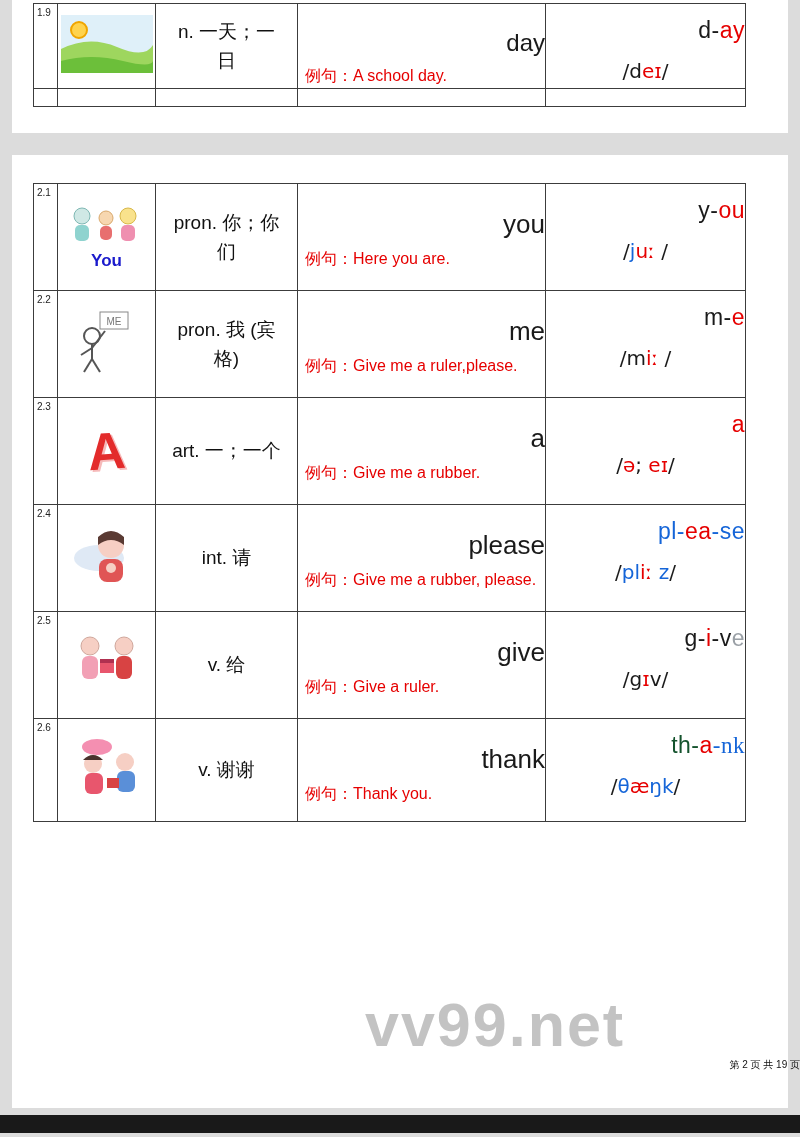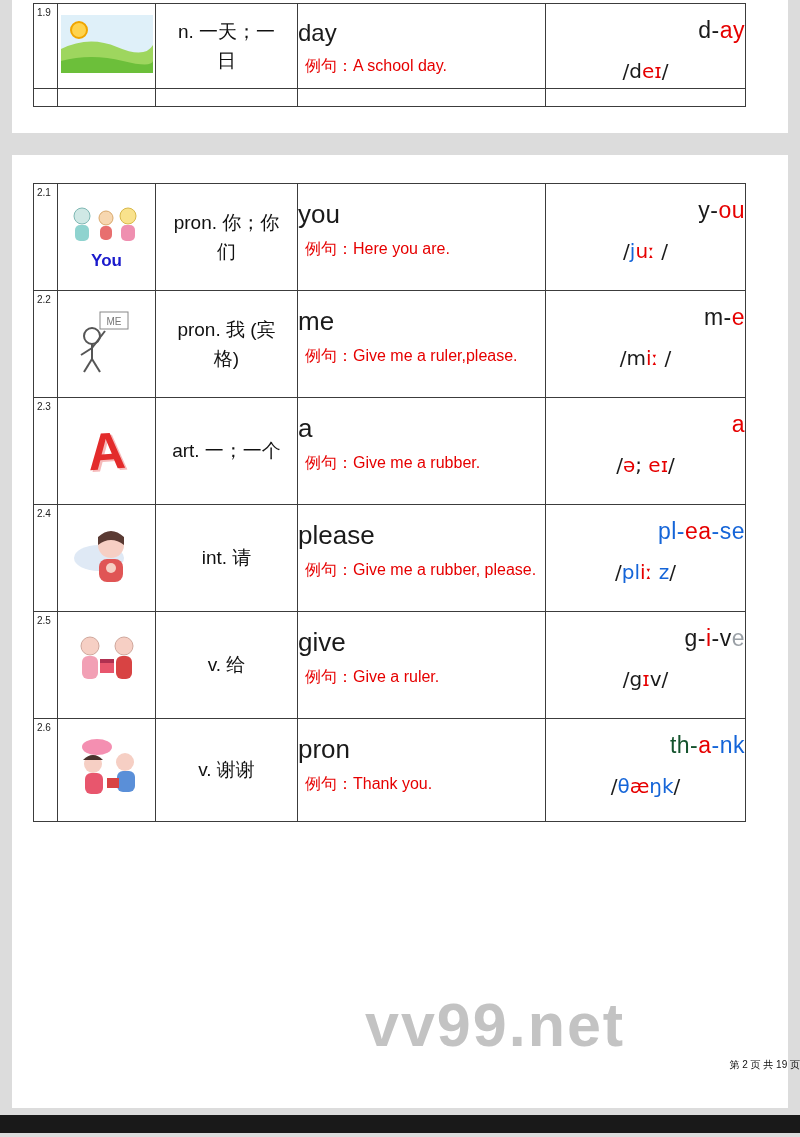--- a/index.html
+++ b/index.html
@@ -26,21 +26,21 @@
   .idx { font-size: 10px; color: #222; padding: 3px 0 0 3px; }
 
   td.img-cell { vertical-align: middle; text-align: center; }
   .img-caption { font-weight: bold; color: #1a1acc; font-size: 17px; margin-top: 1px; }
   .letter-a { font-size: 52px; font-weight: 900; color: #e32b2b; transform: rotate(-4deg); line-height: 1; text-shadow: 2px 2px 0 #f6baba; }
 
   td.meaning-cell { vertical-align: middle; }
   .meaning { font-size: 19px; text-align: center; line-height: 1.55; padding: 0 14px; color:#111; }
 
   td.word-cell { vertical-align: top; }
-  .word { text-align: left; font-size: 26px; color: #1a1a1a; margin-top: 15px; }
+  .word { text-align: right; font-size: 26px; color: #1a1a1a; margin-top: 25px; }
   .example { font-size: 16px; color: #e60000; padding: 9px 4px 0 7px; line-height: 1.25; }
 
   td.pron-cell { vertical-align: top; }
   .spelling { font-size: 23px; text-align: right; margin-top: 13px; letter-spacing: 0.5px; }
   .phonetic { font-size: 20px; text-align: center; margin-top: 15px; font-family: "DejaVu Sans", sans-serif; }
 
   td.unit-header-cell { vertical-align: middle; }
   .unit-header { font-weight: bold; font-size: 22px; padding-left: 5px; color:#111; }
 
   .watermark {
@@ -264,27 +264,27 @@
           <rect x="18" y="36" width="18" height="21" rx="6" fill="#e8566d"></rect>
           <circle cx="58" cy="25" r="9" fill="#f6cfc4"></circle>
           <rect x="50" y="34" width="18" height="21" rx="6" fill="#5a8fd8"></rect>
           <rect x="40" y="41" width="12" height="10" fill="#d84343"></rect>
         </svg>
       </td>
       <td class="meaning-cell">
         <div class="meaning">v. 谢谢</div>
       </td>
       <td class="word-cell">
-        <div class="word">pron</div>
+        <div class="word">thank</div>
         <div class="example">
           <span>例句：</span><span>Thank you.</span>
         </div>
       </td>
       <td class="pron-cell">
-        <div class="spelling"><span style="color: #14532d;">th-</span><span style="color: rgb(230, 0, 0);">a</span><span style="color: rgb(21, 101, 216);">-nk</span></div>
+        <div class="spelling"><span style="color: #14532d;">th-</span><span style="color: rgb(230, 0, 0);">a</span><span style="color: rgb(21, 101, 216); font-family: Liberation Serif, serif;">-nk</span></div>
         <div class="phonetic"><span style="color: rgb(26, 26, 26);">/</span><span style="color: rgb(21, 101, 216);">θ</span><span style="color: rgb(230, 0, 0);">æ</span><span style="color: rgb(21, 101, 216);">ŋk</span><span style="color: rgb(26, 26, 26);">/</span></div>
       </td>
     </tr>
   </tbody>
     </table>
 </div>
 
 <div class="watermark">vv99.net</div>
 <div class="footer">第 2 页 共 19 页</div>
 <div id="bottom-bar"></div>

